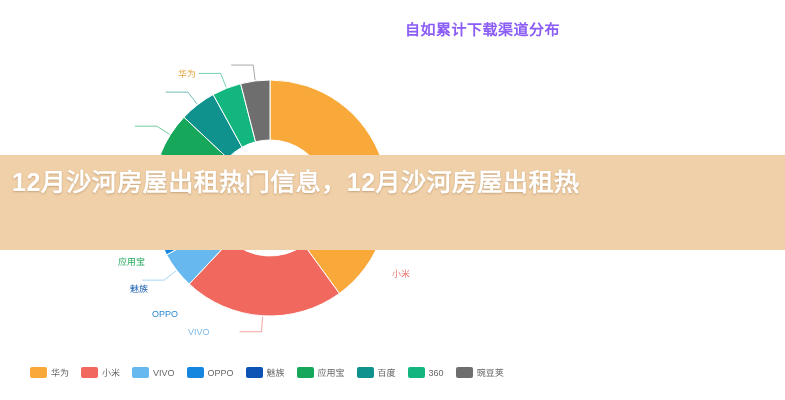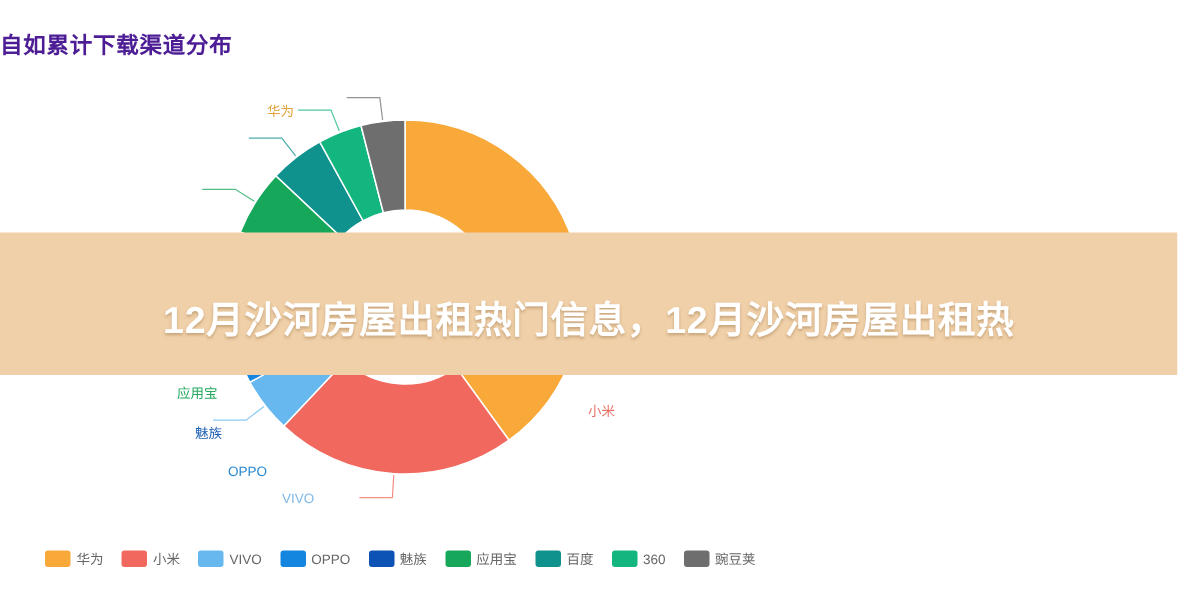--- a/index.html
+++ b/index.html
@@ -24,24 +24,24 @@
     background: #ffffff;
     overflow: hidden;
   }
 
   
   .chart-title {
     position: absolute;
     left: 0;
     top: 18px;
     width: 560px;
-    text-align: left;
+    text-align: right;
     font-size: 15px;
     font-weight: bold;
-    color: #4c1d95;
+    color: #8b5cf6;
     letter-spacing: 0.5px;
     white-space: nowrap;
   }
 
   
   .donut-wrap {
     position: absolute;
     left: 150px;
     top: 78px;
     width: 240px;
@@ -107,30 +107,29 @@
     height: 95px;
     background: #f0d0a8;
     z-index: 5;
   }
   .overlay-text {
     position: absolute;
     left: 0;
     top: 160px;
     width: 785px;
     z-index: 6;
-    text-align: center;
+    text-align: left;
     color: #ffffff;
     font-size: 25px;
     font-weight: bold;
     line-height: 44px;
     letter-spacing: 0.5px;
     text-shadow: 0 1px 2px rgba(120, 80, 40, 0.35);
     padding: 0 12px;
     box-sizing: border-box;
-    margin-top: 32px;
   }
   .overlay-text .line {
     display: block;
   }
 
   
   .legend {
     position: absolute;
     left: 30px;
     top: 366px;

